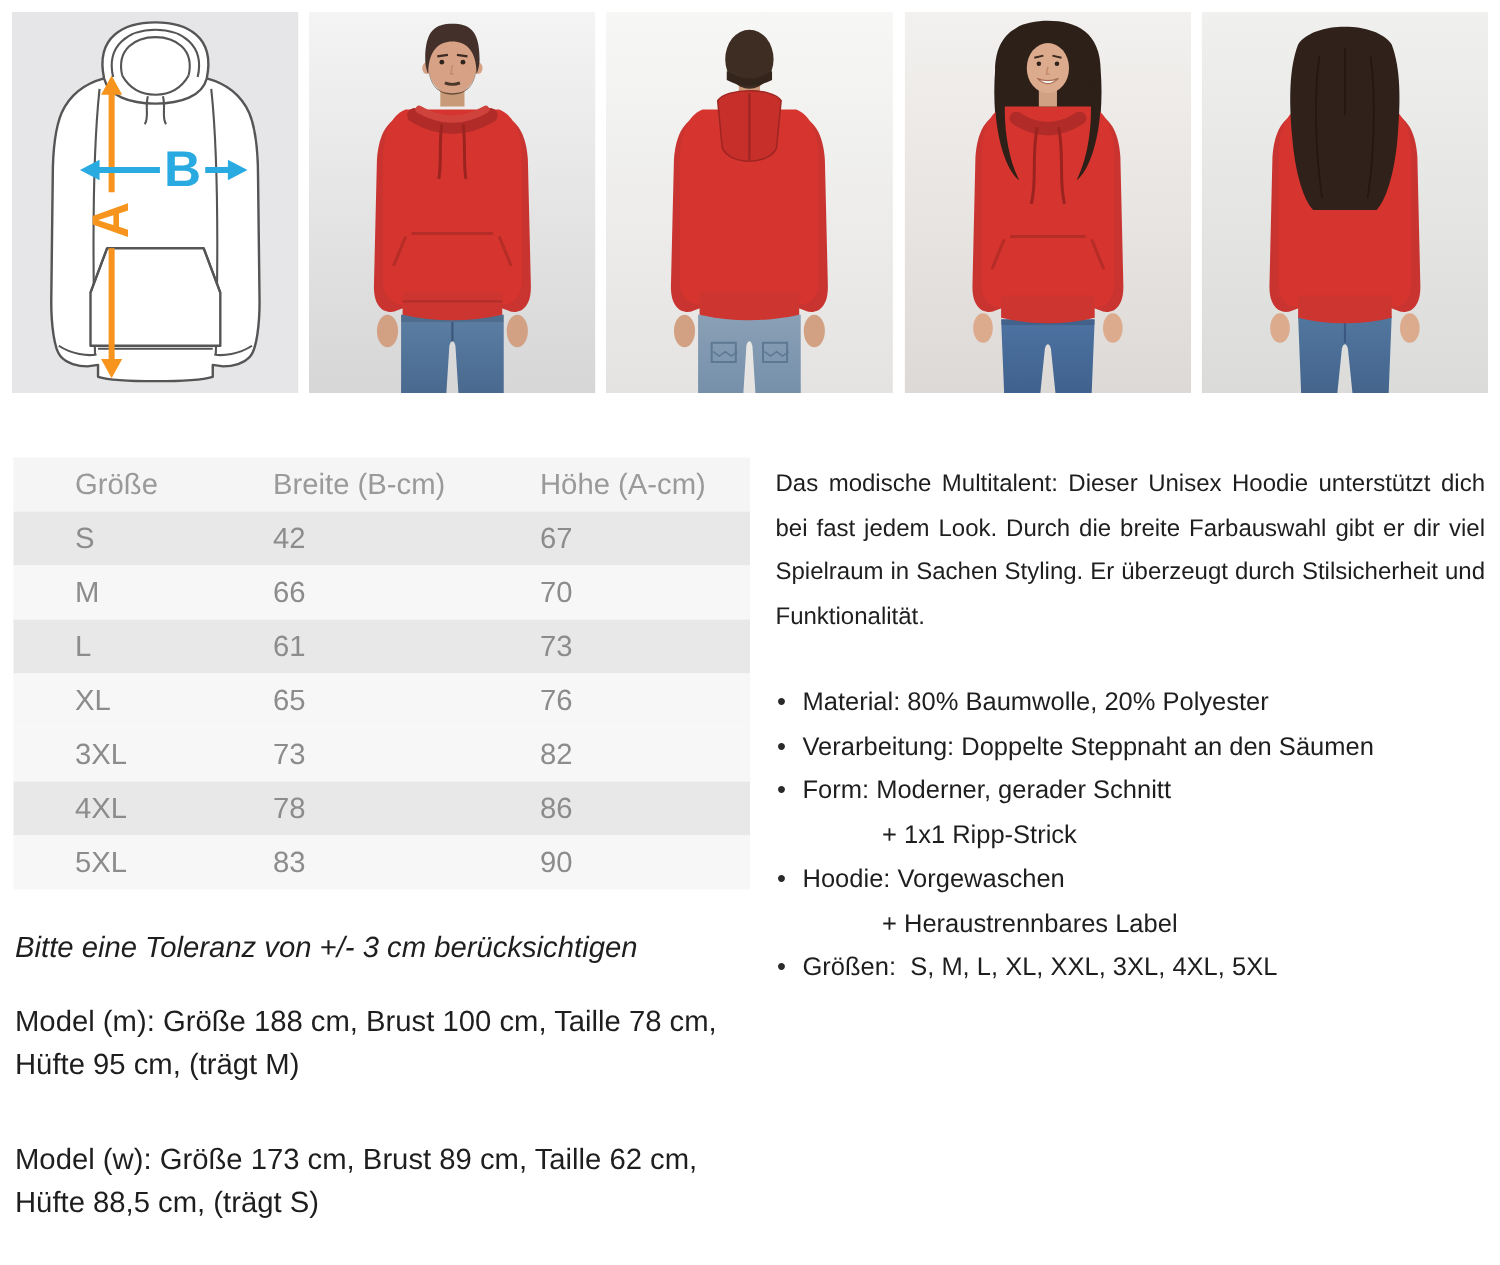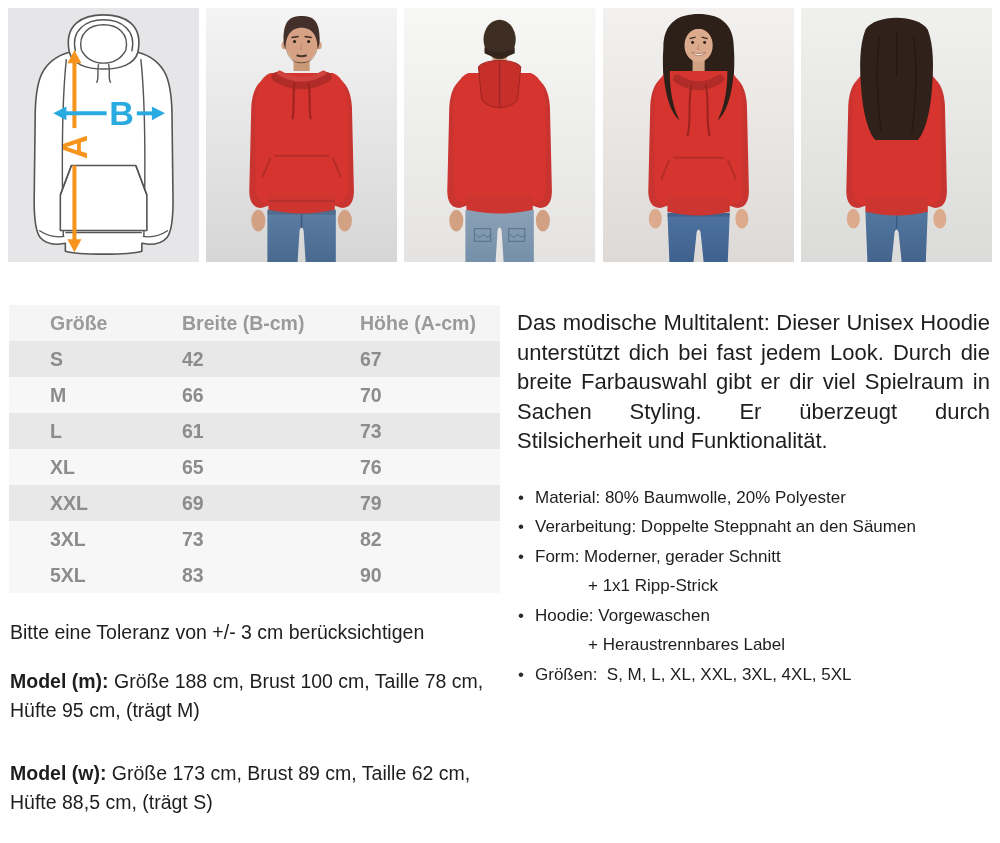--- a/index.html
+++ b/index.html
@@ -18,33 +18,33 @@
   .left-col{width:500px;flex:0 0 500px;}
   .right-col{width:473px;padding-left:17px;}
 
   
   table.size-table{border-collapse:collapse;table-layout:fixed;width:491px;
       margin-left:9px;font-size:19.5px;color:var(--table-text,#8c8c8c);}
   table.size-table col.c1{width:173px}
   table.size-table col.c2{width:178px}
   table.size-table col.c3{width:140px}
   table.size-table th,table.size-table td{height:36px;padding:0;text-align:left;
-      font-weight:bold;vertical-align:middle;}
+      font-weight:normal;vertical-align:middle;}
   table.size-table th:first-child,table.size-table td:first-child{padding-left:41px;}
   table.size-table thead tr{background:var(--table-header-bg,#f5f5f5);color:#9a9a9a;}
   table.size-table tbody tr.odd{background:var(--table-row-odd-bg,#e8e8e8);}
   table.size-table tbody tr.even{background:var(--table-row-even-bg,#f7f7f7);}
 
-  .tolerance{margin:27px 0 0 10px;font-size:19.5px;line-height:24px;}
+  .tolerance{margin:27px 0 0 10px;font-size:19.5px;line-height:24px;font-style:italic;}
   .model{margin:23px 0 0 10px;font-size:19.5px;line-height:29px;width:486px;}
   .model + .model{margin-top:34px;}
-  .model strong{font-weight:bold;}
-
-  
-  .intro{margin:3px 0 0 0;font-size:22px;line-height:29.5px;text-align:justify;}
+  .model strong{font-weight:normal;}
+
+  
+  .intro{margin:3px 0 0 0;font-size:16px;line-height:29.5px;text-align:justify;}
   ul.features{list-style:none;margin:27px 0 0 0;padding:0;font-size:17px;}
   ul.features li{position:relative;padding-left:18px;line-height:29.5px;}
   ul.features li::before{content:"\2022";position:absolute;left:1px;top:0;
       color:#2a2a2a;font-size:17px;}
   .li-sub{padding-left:53px;}
 
   
   .hoodie-fill{fill:var(--hoodie-red,#d6342e);}
   .line-art{fill:#ffffff;stroke:#555;stroke-width:1.6;stroke-linejoin:round;}
   .line-only{fill:none;stroke:#555;stroke-width:1.4;stroke-linejoin:round;}
@@ -262,29 +262,29 @@
             <tr class="odd">
               <td>L</td>
               <td>61</td>
               <td>73</td>
             </tr>
             <tr class="even">
               <td>XL</td>
               <td>65</td>
               <td>76</td>
             </tr>
-            <tr class="odd">
-              <td>XXL</td>
-              <td>69</td>
-              <td>79</td>
-            </tr>
             <tr class="even">
               <td>3XL</td>
               <td>73</td>
               <td>82</td>
+            </tr>
+            <tr class="odd">
+              <td>4XL</td>
+              <td>78</td>
+              <td>86</td>
             </tr>
             <tr class="even">
               <td>5XL</td>
               <td>83</td>
               <td>90</td>
             </tr>
           </tbody>
       </table>
 
       <p class="tolerance">Bitte eine Toleranz von +/- 3 cm berücksichtigen</p>

